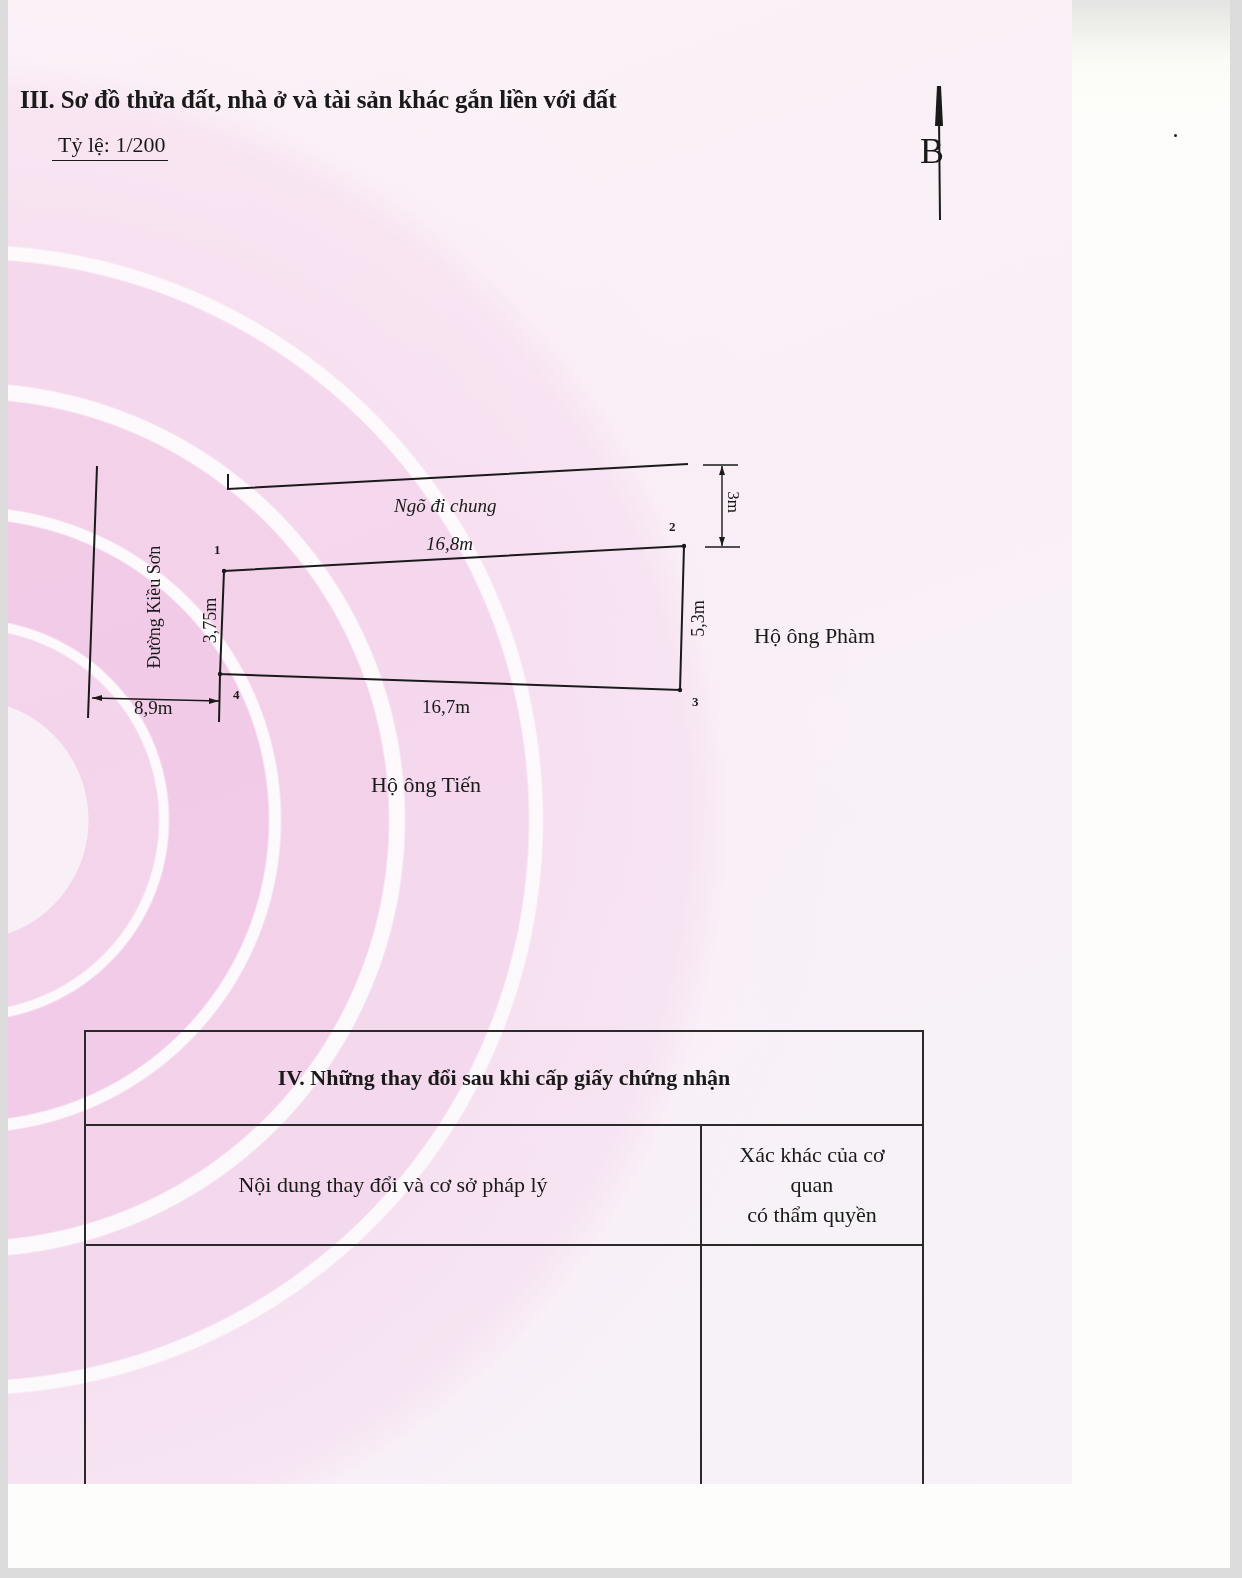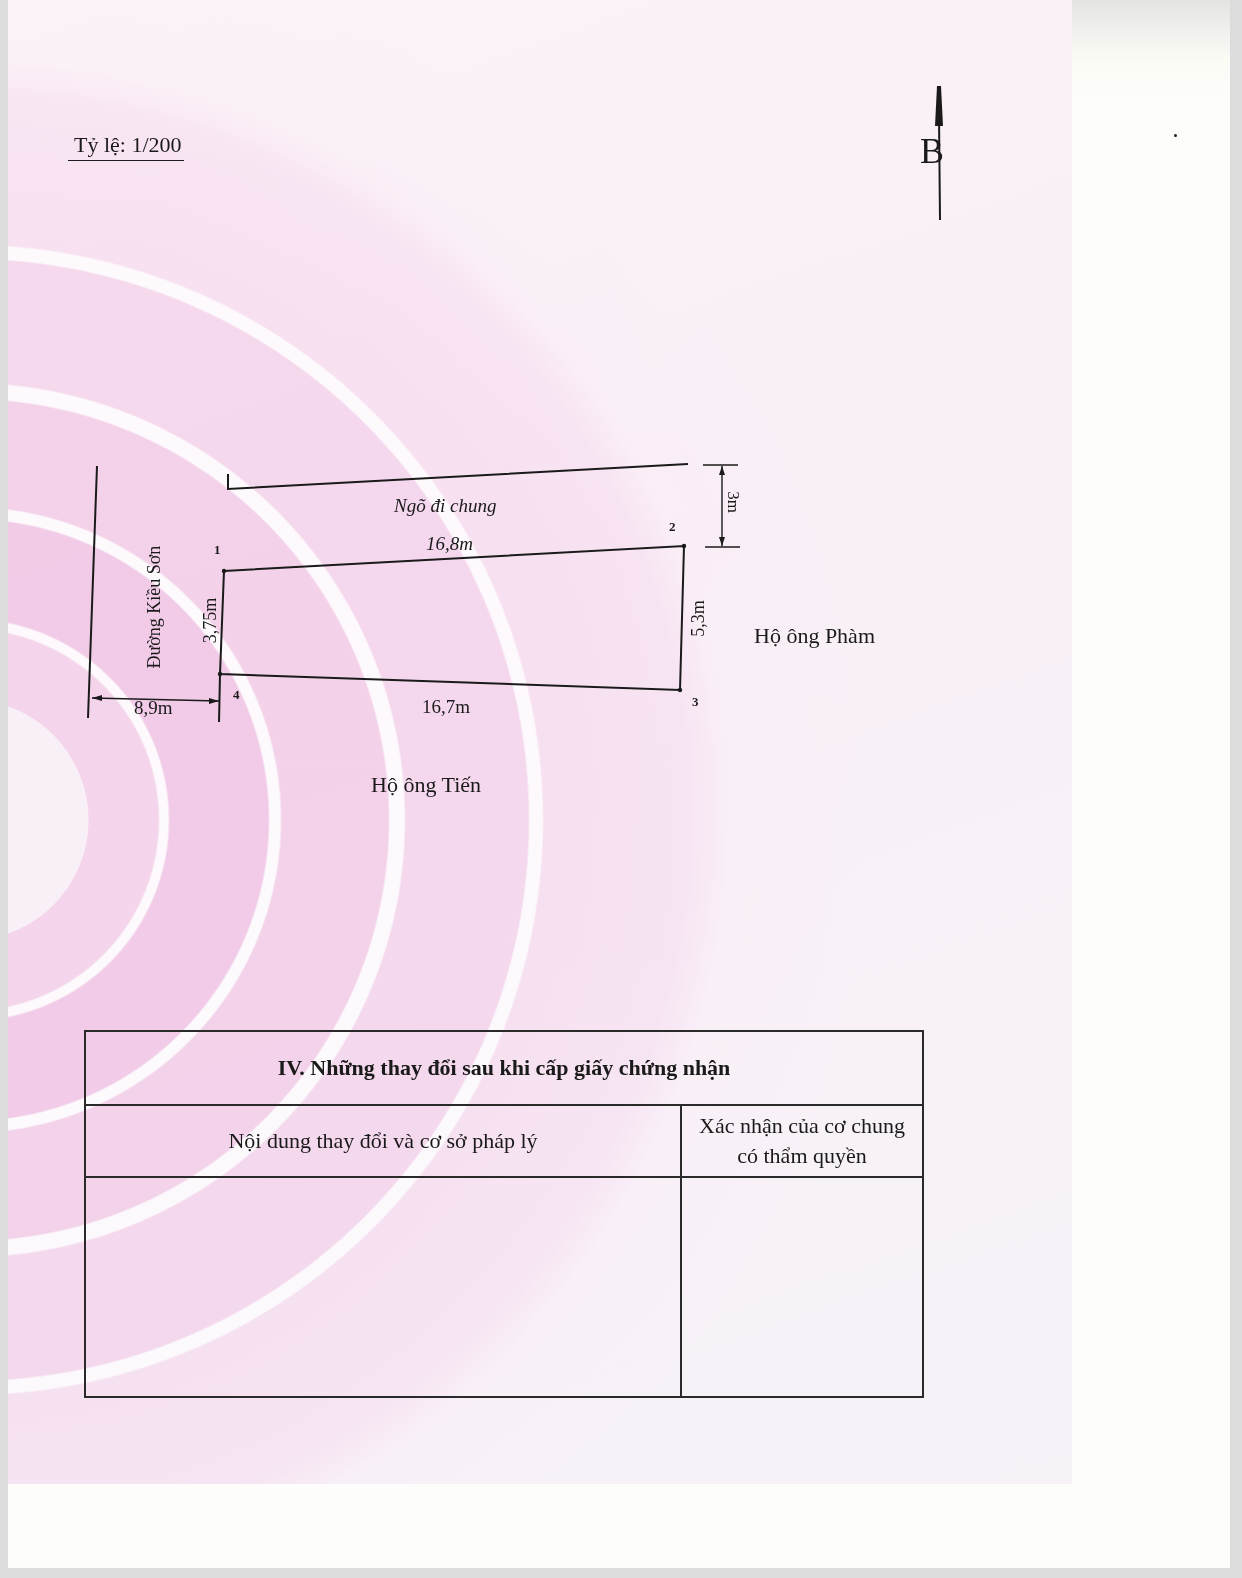--- a/index.html
+++ b/index.html
@@ -4,43 +4,44 @@
 <style>
   html,body{margin:0;padding:0;}
   body{width:1242px;height:1578px;position:relative;overflow:hidden;background:#dcdcdc;font-family:"Liberation Serif","DejaVu Serif",serif;color:#1a1a1a;}
   .outer-sheet{position:absolute;left:8px;top:0;width:1222px;height:1568px;background:#fdfdfb;}
   .right-strip{position:absolute;left:1072px;top:0;width:158px;height:1568px;background:linear-gradient(180deg,#e4e4e2 0,#fbfbf6 60px,#fdfdfb 120px);}
   .certificate{position:absolute;left:8px;top:0;width:1064px;height:1484px;overflow:hidden;
     background:
       radial-gradient(circle at -40px 820px, rgba(255,255,255,0) 0, rgba(255,255,255,0) 120px, rgba(240,190,225,0.55) 121px, rgba(240,190,225,0.55) 190px, rgba(255,255,255,0.6) 192px, rgba(255,255,255,0.6) 200px, rgba(236,178,220,0.6) 202px, rgba(236,178,220,0.6) 300px, rgba(255,255,255,0.65) 302px, rgba(255,255,255,0.65) 312px, rgba(238,185,222,0.55) 314px, rgba(238,185,222,0.55) 420px, rgba(255,255,255,0.6) 422px, rgba(255,255,255,0.6) 436px, rgba(240,192,226,0.5) 438px, rgba(240,192,226,0.5) 560px, rgba(255,255,255,0.6) 562px, rgba(255,255,255,0.6) 574px, rgba(244,205,232,0.45) 576px, rgba(244,205,232,0.35) 720px, rgba(250,235,246,0.3) 760px, rgba(252,246,251,0) 900px),
       linear-gradient(160deg,#fbf3f8 0,#f9eff7 40%,#f8f1f8 70%,#f6f2f8 100%);}
   .title{position:absolute;left:12px;top:86px;font-size:25px;font-weight:bold;white-space:nowrap;letter-spacing:-0.2px;}
-  .scale{position:absolute;left:60px;top:132px;font-size:22px;border-bottom:1.5px solid #1a1a1a;padding:0 2px 2px 6px;white-space:nowrap;}
+  .scale{position:absolute;left:44px;top:132px;font-size:22px;border-bottom:1.5px solid #1a1a1a;padding:0 2px 2px 6px;white-space:nowrap;}
   .north-arrow{position:absolute;left:912px;top:86px;width:40px;height:136px;}
   .north-letter{position:absolute;left:912px;top:130px;font-size:36px;font-weight:normal;width:24px;text-align:center;}
   svg.plot{position:absolute;left:0;top:0;}
   .lbl{position:absolute;font-size:19px;white-space:nowrap;}
   .num{position:absolute;font-size:13px;font-weight:bold;}
   .vert{position:absolute;font-size:18px;white-space:nowrap;transform:rotate(-90deg);transform-origin:center center;}
   .vert-cw{position:absolute;font-size:17px;white-space:nowrap;transform:rotate(90deg);transform-origin:center center;}
   .neighbor{position:absolute;font-size:22px;white-space:nowrap;}
   table.changes{position:absolute;left:76px;top:1030px;width:840px;border-collapse:collapse;}
-  table.changes td{border:2px solid #2a2a2a;text-align:center;font-size:22px;padding:4px;}
+  table.changes td{border:2px solid #2a2a2a;text-align:center;font-size:22px;padding:14px;}
   .th-main{height:64px;font-weight:bold;font-size:23px;}
   .th-col{height:62px;}
   .body-cell{height:210px;}
   .dot{position:absolute;width:3px;height:3px;background:#222;border-radius:50%;}
 </style>
 </head>
 <body>
 
 <div class="outer-sheet"></div>
 <div class="right-strip"></div>
 
 <div class="certificate">
+  <div class="title">III. Sơ đồ thửa đất, nhà ở và tài sản khác gắn liền với đất</div>
   <div class="scale">Tỷ lệ: 1/200</div>
 
   <svg class="north-arrow" viewBox="0 0 40 136" width="40" height="136">
     <polygon points="17,0 21,0 23,40 15,40" fill="#1a1a1a"></polygon>
     <line x1="19" y1="30" x2="20" y2="134" stroke="#1a1a1a" stroke-width="2"></line>
   </svg>
   <div class="north-letter">B</div>
 
   <svg class="plot" width="1064" height="900" viewBox="0 0 1064 900">
 
@@ -87,21 +88,21 @@
   <div class="neighbor" style="left:363px;top:772px;">Hộ ông Tiến</div>
 
   <table class="changes">
     <tbody>
         <tr>
       <td colspan="2" class="th-main">IV. Những thay đổi sau khi cấp giấy chứng nhận</td>
     </tr>
     <tr>
       <td class="th-col" style="width:586px;margin-top:32px;">Nội dung thay đổi và cơ sở pháp lý</td>
       <td class="th-col" style="line-height:30px;">
-        <div>Xác nhận của cơ chung</div>
+        <div>Xác khác của cơ quan</div>
         <div>có thẩm quyền</div>
       </td>
     </tr>
     <tr>
       <td class="body-cell"></td>
       <td class="body-cell"></td>
     </tr>
   </tbody>
     </table>
 </div>

